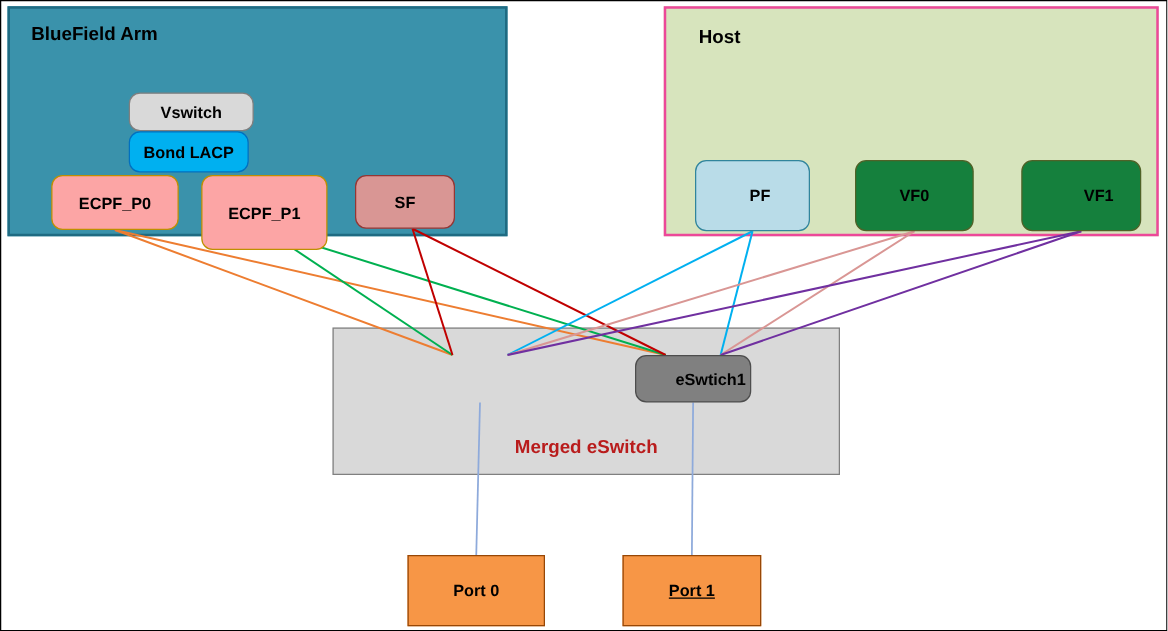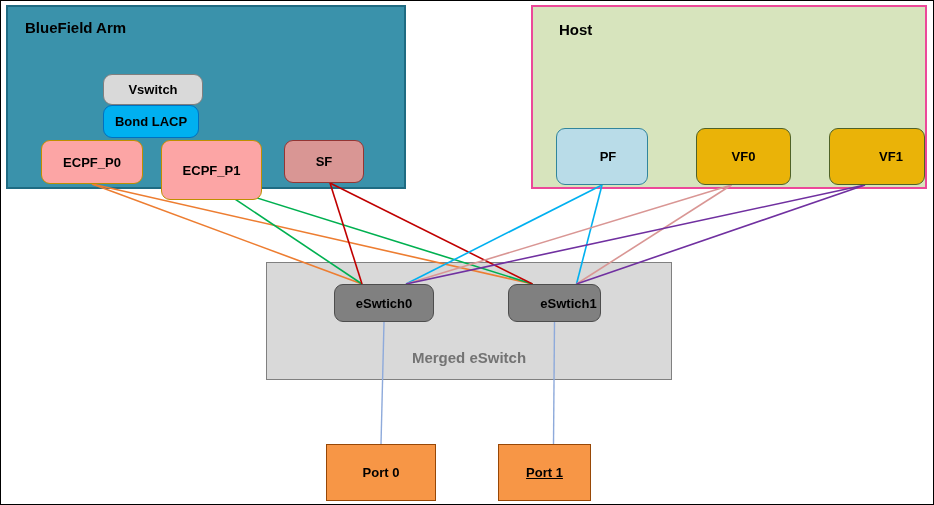--- a/index.html
+++ b/index.html
@@ -36,28 +36,28 @@
     color: #000000;
     box-sizing: border-box;
     text-align: center;
   }
   .rounded  { border-radius: 9px; }
   .vswitch  { background: #D9D9D9; border: 1.5px solid #7F7F7F; }
   .bond     { background: #00B0F0; border: 1.5px solid #0070C0; }
   .ecpf     { background: #fca5a5; border: 1.5px solid #BF8F00; }
   .sf       { background: #D99694; border: 1.5px solid #943634; }
   .pf       { background: #B9DCE8; border: 1.5px solid #31859C; padding-left: 12px; }
-  .vf       { background: #eab308; border: 1.5px solid #4F6228; margin-left: 12px; }
+  .vf       { background: #15803d; border: 1.5px solid #4F6228; }
   .esw      { background: #808080; border: 1.5px solid #4D4D4D; }
   .port     { background: #F79646; border: 1.5px solid #974706; }
   .mlabel {
     position: absolute;
     font-weight: bold;
     font-size: 15px;
-    color: #737373;
+    color: #b91c1c;
     text-align: center;
     box-sizing: border-box;
   }
   #edge-layer {
     position: absolute;
     left: 0; top: 0;
     width: 934px; height: 505px;
     pointer-events: none;
   }
 </style>
@@ -96,20 +96,19 @@
   <div class="node vswitch rounded" style="left: 102px; top: 73px; width: 100px; height: 31px;">Vswitch</div>
   <div class="node bond rounded" style="left: 102px; top: 104px; width: 96px; height: 33px;">Bond LACP</div>
   <div class="node ecpf rounded" style="left: 40px; top: 139px; width: 102px; height: 44px;">ECPF_P0</div>
   <div class="node ecpf rounded" style="left: 160px; top: 139px; width: 101px; height: 60px;">ECPF_P1</div>
   <div class="node sf rounded" style="left: 283px; top: 139px; width: 80px; height: 43px;">SF</div>
 
   <div class="node pf rounded" style="left: 555px; top: 127px; width: 92px; height: 57px;">PF</div>
   <div class="node vf rounded" style="left: 683px; top: 127px; width: 95px; height: 57px;">VF0</div>
   <div class="node vf rounded" style="left: 816px; top: 127px; width: 96px; height: 57px; padding-left: 28px;">VF1</div>
 
-  <div class="node esw rounded" style="left: 333px; top: 283px; width: 100px; height: 38px;">eSwtich0</div>
   <div class="node esw rounded" style="left: 507px; top: 283px; width: 93px; height: 38px; padding-left: 28px;">eSwtich1</div>
   <div class="mlabel" style="left: 265px; top: 348px; width: 406px; height: 20px;">Merged eSwitch</div>
 
   <div class="node port" style="left: 325px; top: 443px; width: 110px; height: 57px;">Port 0</div>
-  <div class="node port" style="left: 497px; top: 443px; width: 93px; height: 57px; text-decoration: underline;">Port 1</div>
+  <div class="node port" style="left: 497px; top: 443px; width: 111px; height: 57px; text-decoration: underline;">Port 1</div>
 
 </div>
 
 </body></html>

